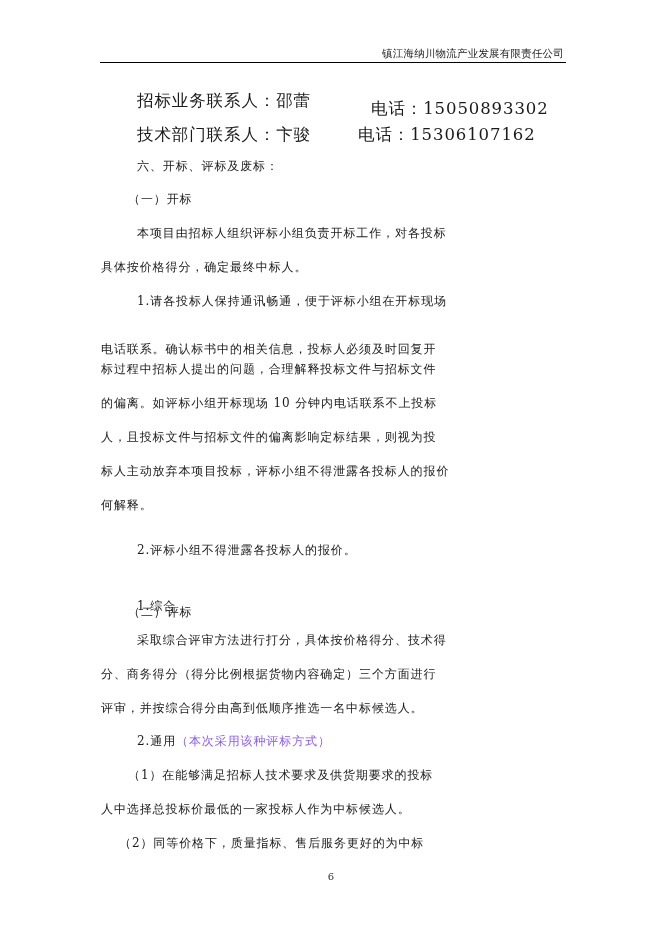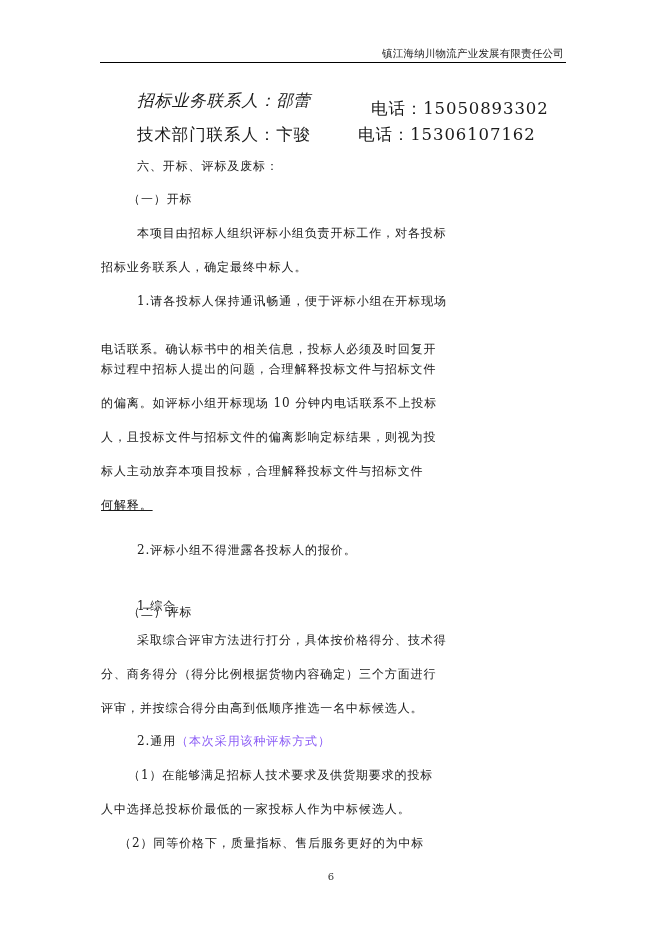--- a/index.html
+++ b/index.html
@@ -18,40 +18,40 @@
               font-size: 10px; color: #333; }
 </style>
 </head>
 <body>
 
 <div class="header">
   <span class="header-text">镇江海纳川物流产业发展有限责任公司</span>
 </div>
 
 <div>
-  <span class="contact" style="left:137px; top:90px;font-style:italic;">招标业务联系人：邵蕾</span>
+  <span class="contact" style="left:137px; top:90px;">招标业务联系人：邵蕾</span>
   <span class="contact" style="left:371px; top:90px;margin-top:8px;">电话：15050893302</span>
   <span class="contact" style="left:137px; top:124px;">技术部门联系人：卞骏</span>
   <span class="contact" style="left:358px; top:124px;">电话：15306107162</span>
 </div>
 
 <div>
   <div class="line l2" style="top:158px;">六、开标、评标及废标：</div>
   <div class="line" style="left:128px; top:191px;">（一）开标</div>
 
   <div class="line l2" style="top:225px;">本项目由招标人组织评标小组负责开标工作，对各投标</div>
-  <div class="line l0" style="top:259px;">招标业务联系人，确定最终中标人。</div>
+  <div class="line l0" style="top:259px;">具体按价格得分，确定最终中标人。</div>
 
   <div class="line l2" style="top:293px;">1.请各投标人保持通讯畅通，便于评标小组在开标现场</div>
   <div class="line l0" style="top:341px;">电话联系。确认标书中的相关信息，投标人必须及时回复开</div>
   <div class="line l0" style="top:361px;">标过程中招标人提出的问题，合理解释投标文件与招标文件</div>
   <div class="line l0" style="top:395px;">的偏离。如评标小组开标现场 10 分钟内电话联系不上投标</div>
   <div class="line l0" style="top:429px;">人，且投标文件与招标文件的偏离影响定标结果，则视为投</div>
-  <div class="line l0" style="top:463px;">标人主动放弃本项目投标，合理解释投标文件与招标文件</div>
-  <div class="line l0" style="top:497px;text-decoration:underline;">何解释。</div>
+  <div class="line l0" style="top:463px;">标人主动放弃本项目投标，评标小组不得泄露各投标人的报价</div>
+  <div class="line l0" style="top:497px;">何解释。</div>
 
   <div class="line l2" style="top:531px;margin-top:11px;">2.评标小组不得泄露各投标人的报价。</div>
   <div class="line" style="left:128px; top:564px;margin-top:40px;">（二）评标</div>
   <div class="line l2" style="top:598px;">1.综合</div>
 
   <div class="line l2" style="top:632px;">采取综合评审方法进行打分，具体按价格得分、技术得</div>
   <div class="line l0" style="top:666px;">分、商务得分（得分比例根据货物内容确定）三个方面进行</div>
   <div class="line l0" style="top:700px;">评审，并按综合得分由高到低顺序推选一名中标候选人。</div>
 
   <div class="line l2" style="top:733px;">

